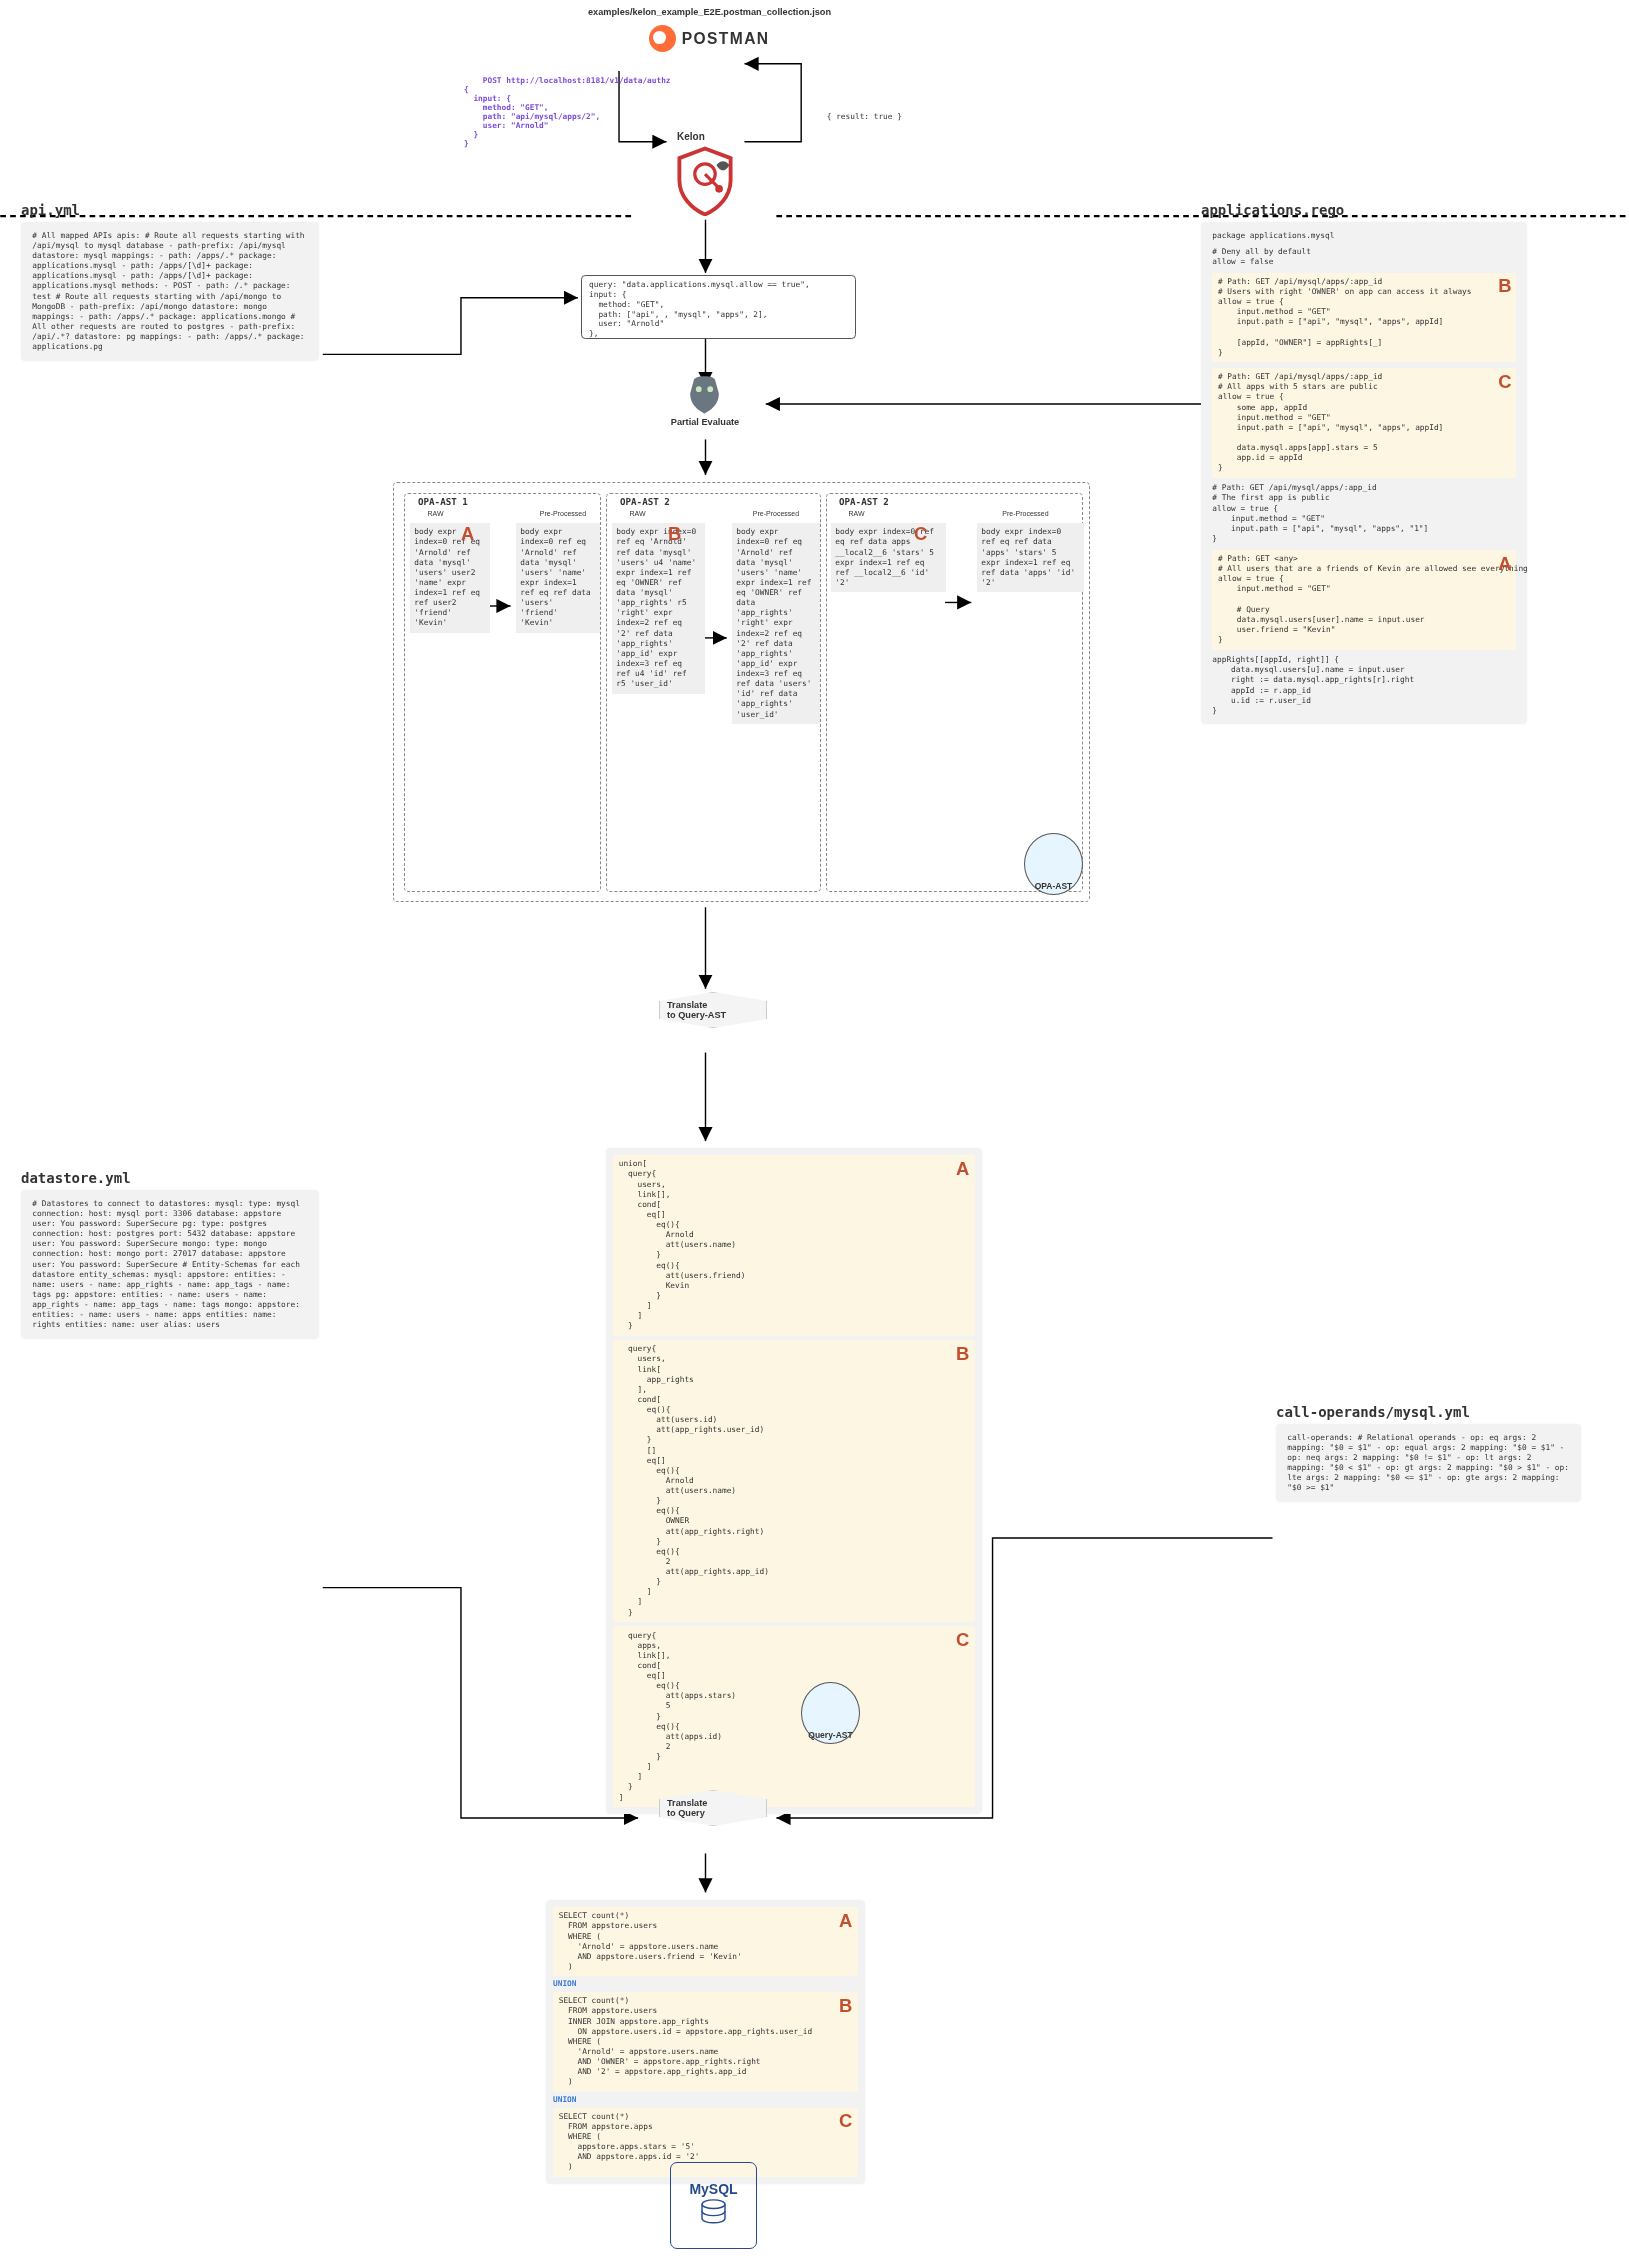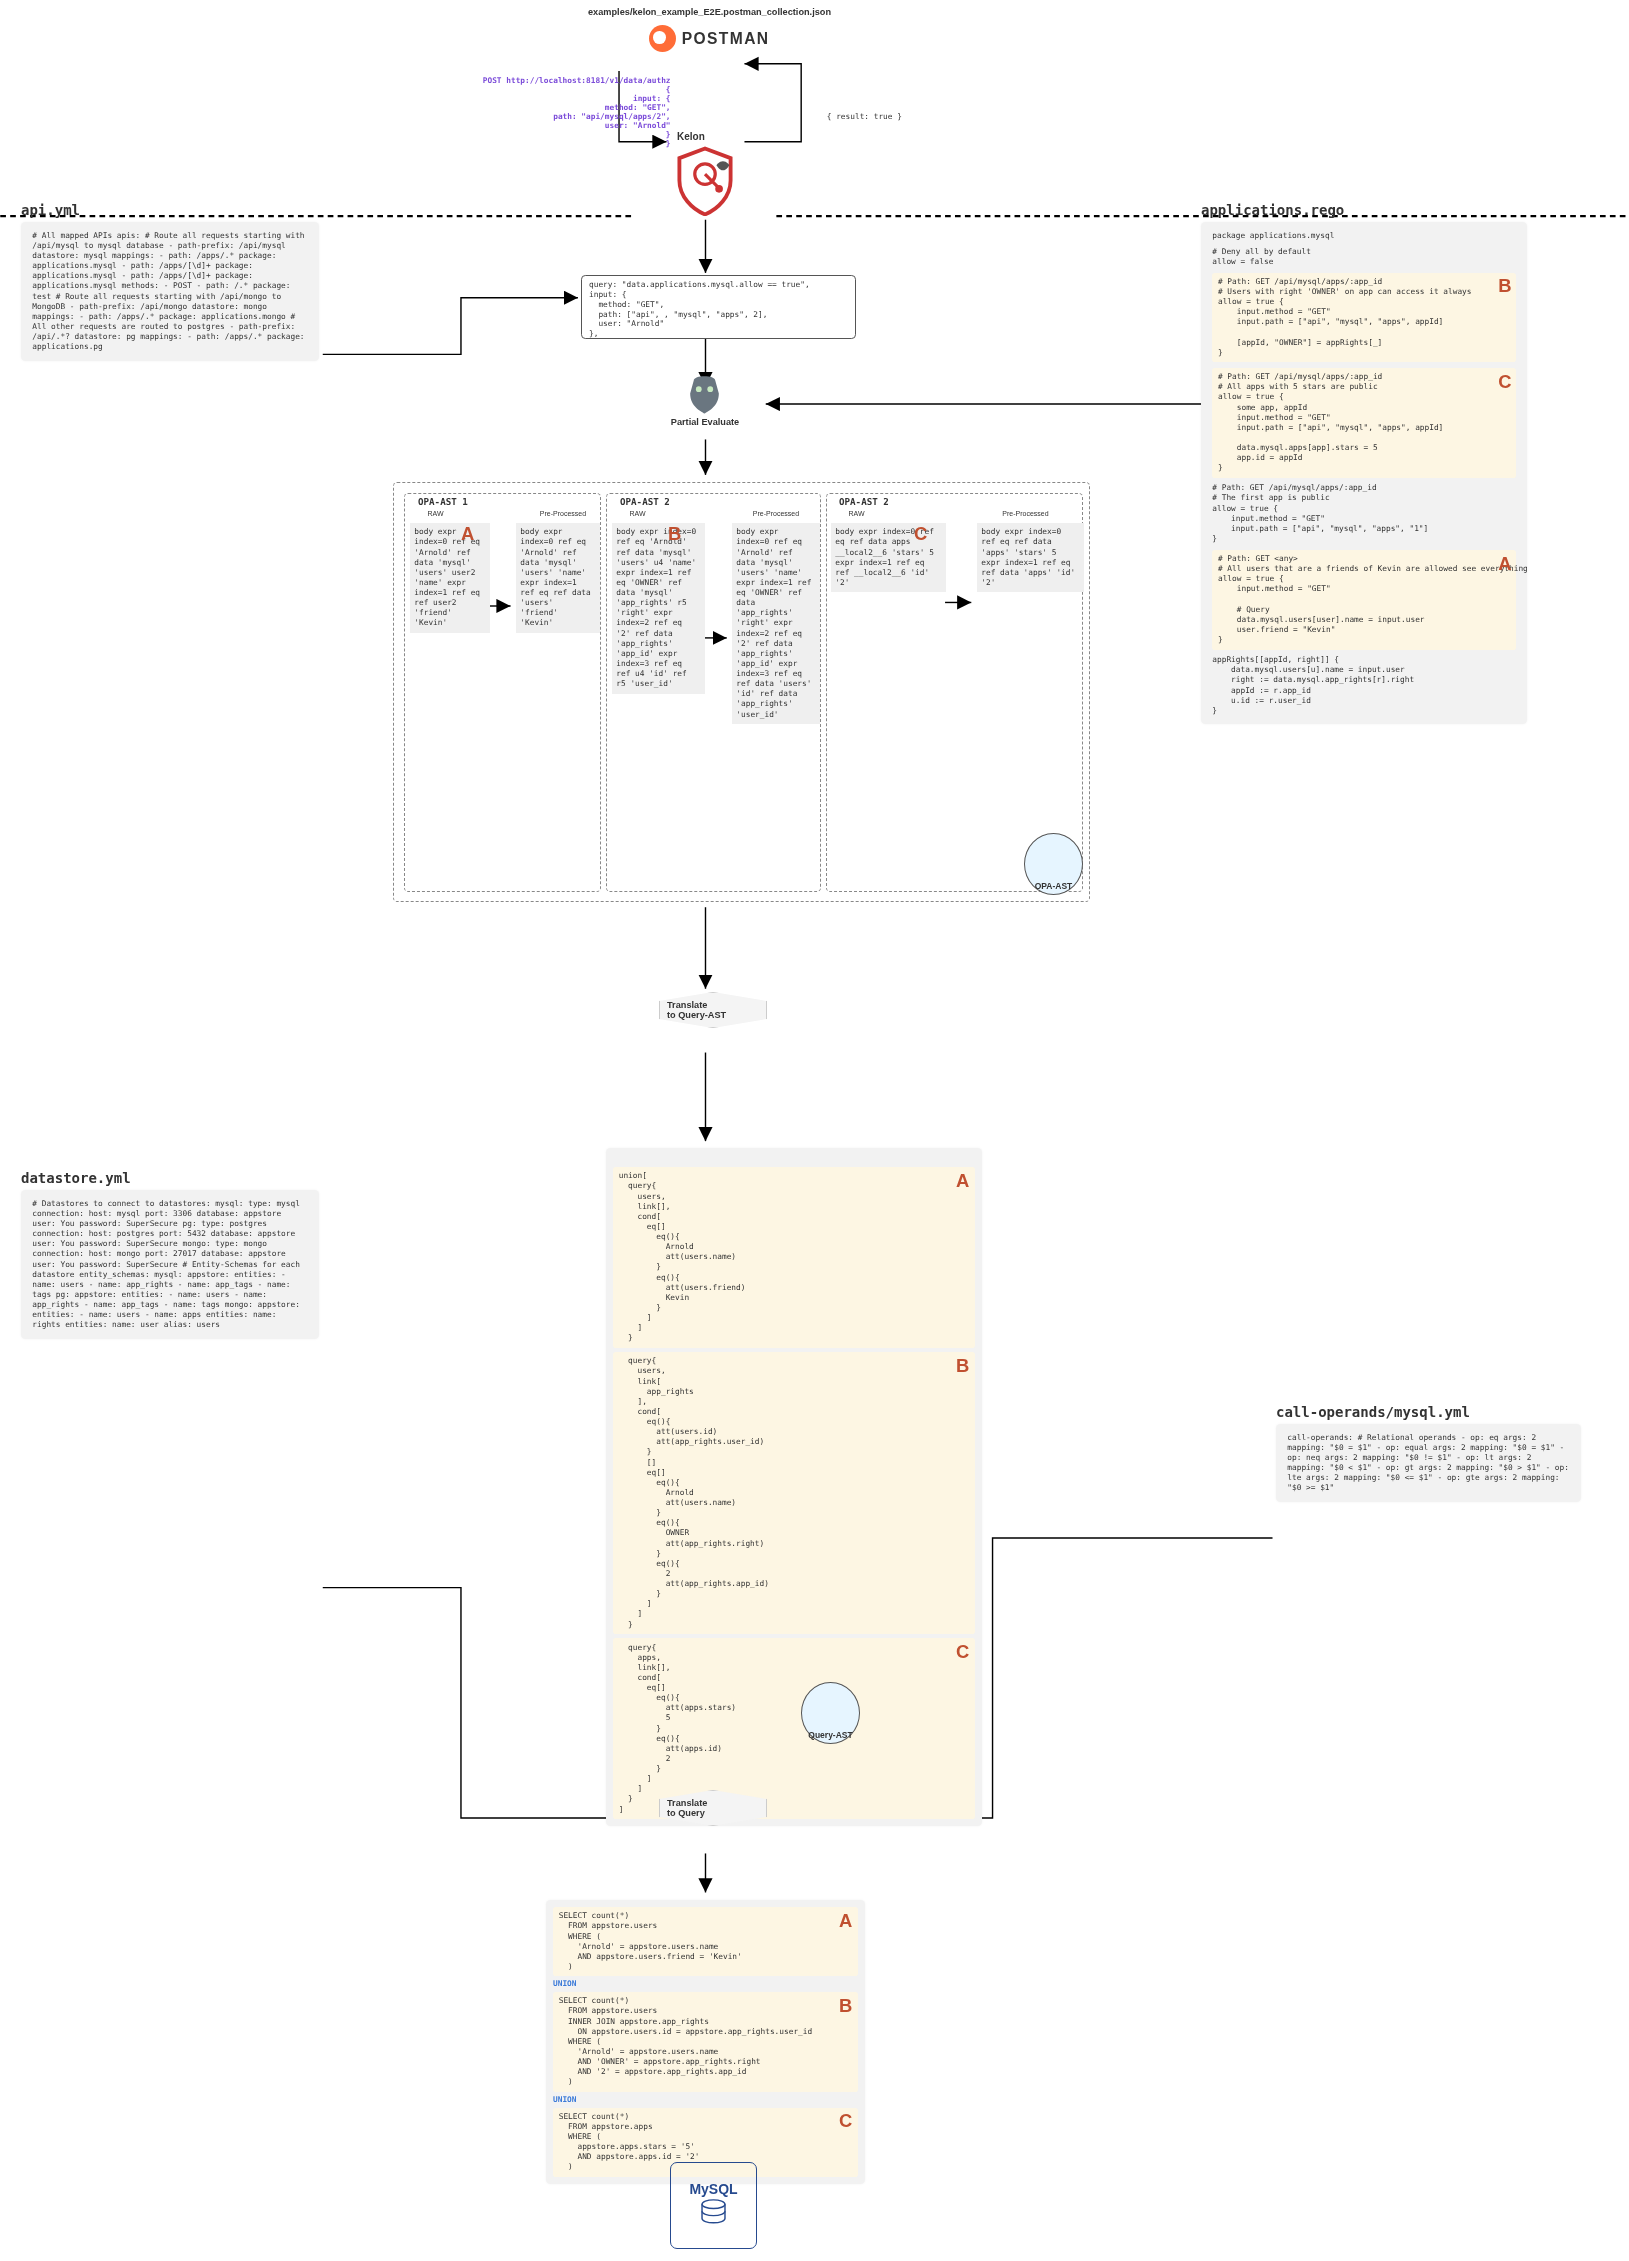--- a/index.html
+++ b/index.html
@@ -218,21 +218,21 @@
     <line x1="995" y1="2995" x2="995" y2="3040" stroke="#000" stroke-width="2" marker-end="url(#arrow)"></line>
   </svg>
 
   <div class="top-filename">examples/kelon_example_E2E.postman_collection.json</div>
 
   <div class="postman-row" style="left:649px; top:25px;">
     <div class="postman-icon"></div>
     <span style="font-size:15.6px;font-weight:bold;letter-spacing:1.4px;">POSTMAN</span>
   </div>
 
-  <div class="req-panel" style="left:464px; top:67px;text-align:right;">
+  <div class="req-panel" style="left:464px; top:67px;">
     <span class="method">POST http://localhost:8181/v1/data/authz
 {
   input: {
     method: "GET",
     path: "api/mysql/apps/2",
     user: "Arnold"
   }
 }</span>
   </div>
 
@@ -588,21 +588,21 @@
         - name: users
         - name: apps
           entities:
             name: rights
               entities:
                 name: user
                 alias: users</div>
   </div>
 
   <div class="query-ast-block panel" style="padding:7px;">
-    <div style="position:relative;margin-top:12px;">
+    <div style="position:relative;">
       <pre class="code panel-highlight" style="margin:0 0 4.3px 0;">union[
   query{
     users,
     link[],
     cond[
       eq[]
         eq(){
           Arnold
           att(users.name)
         }

